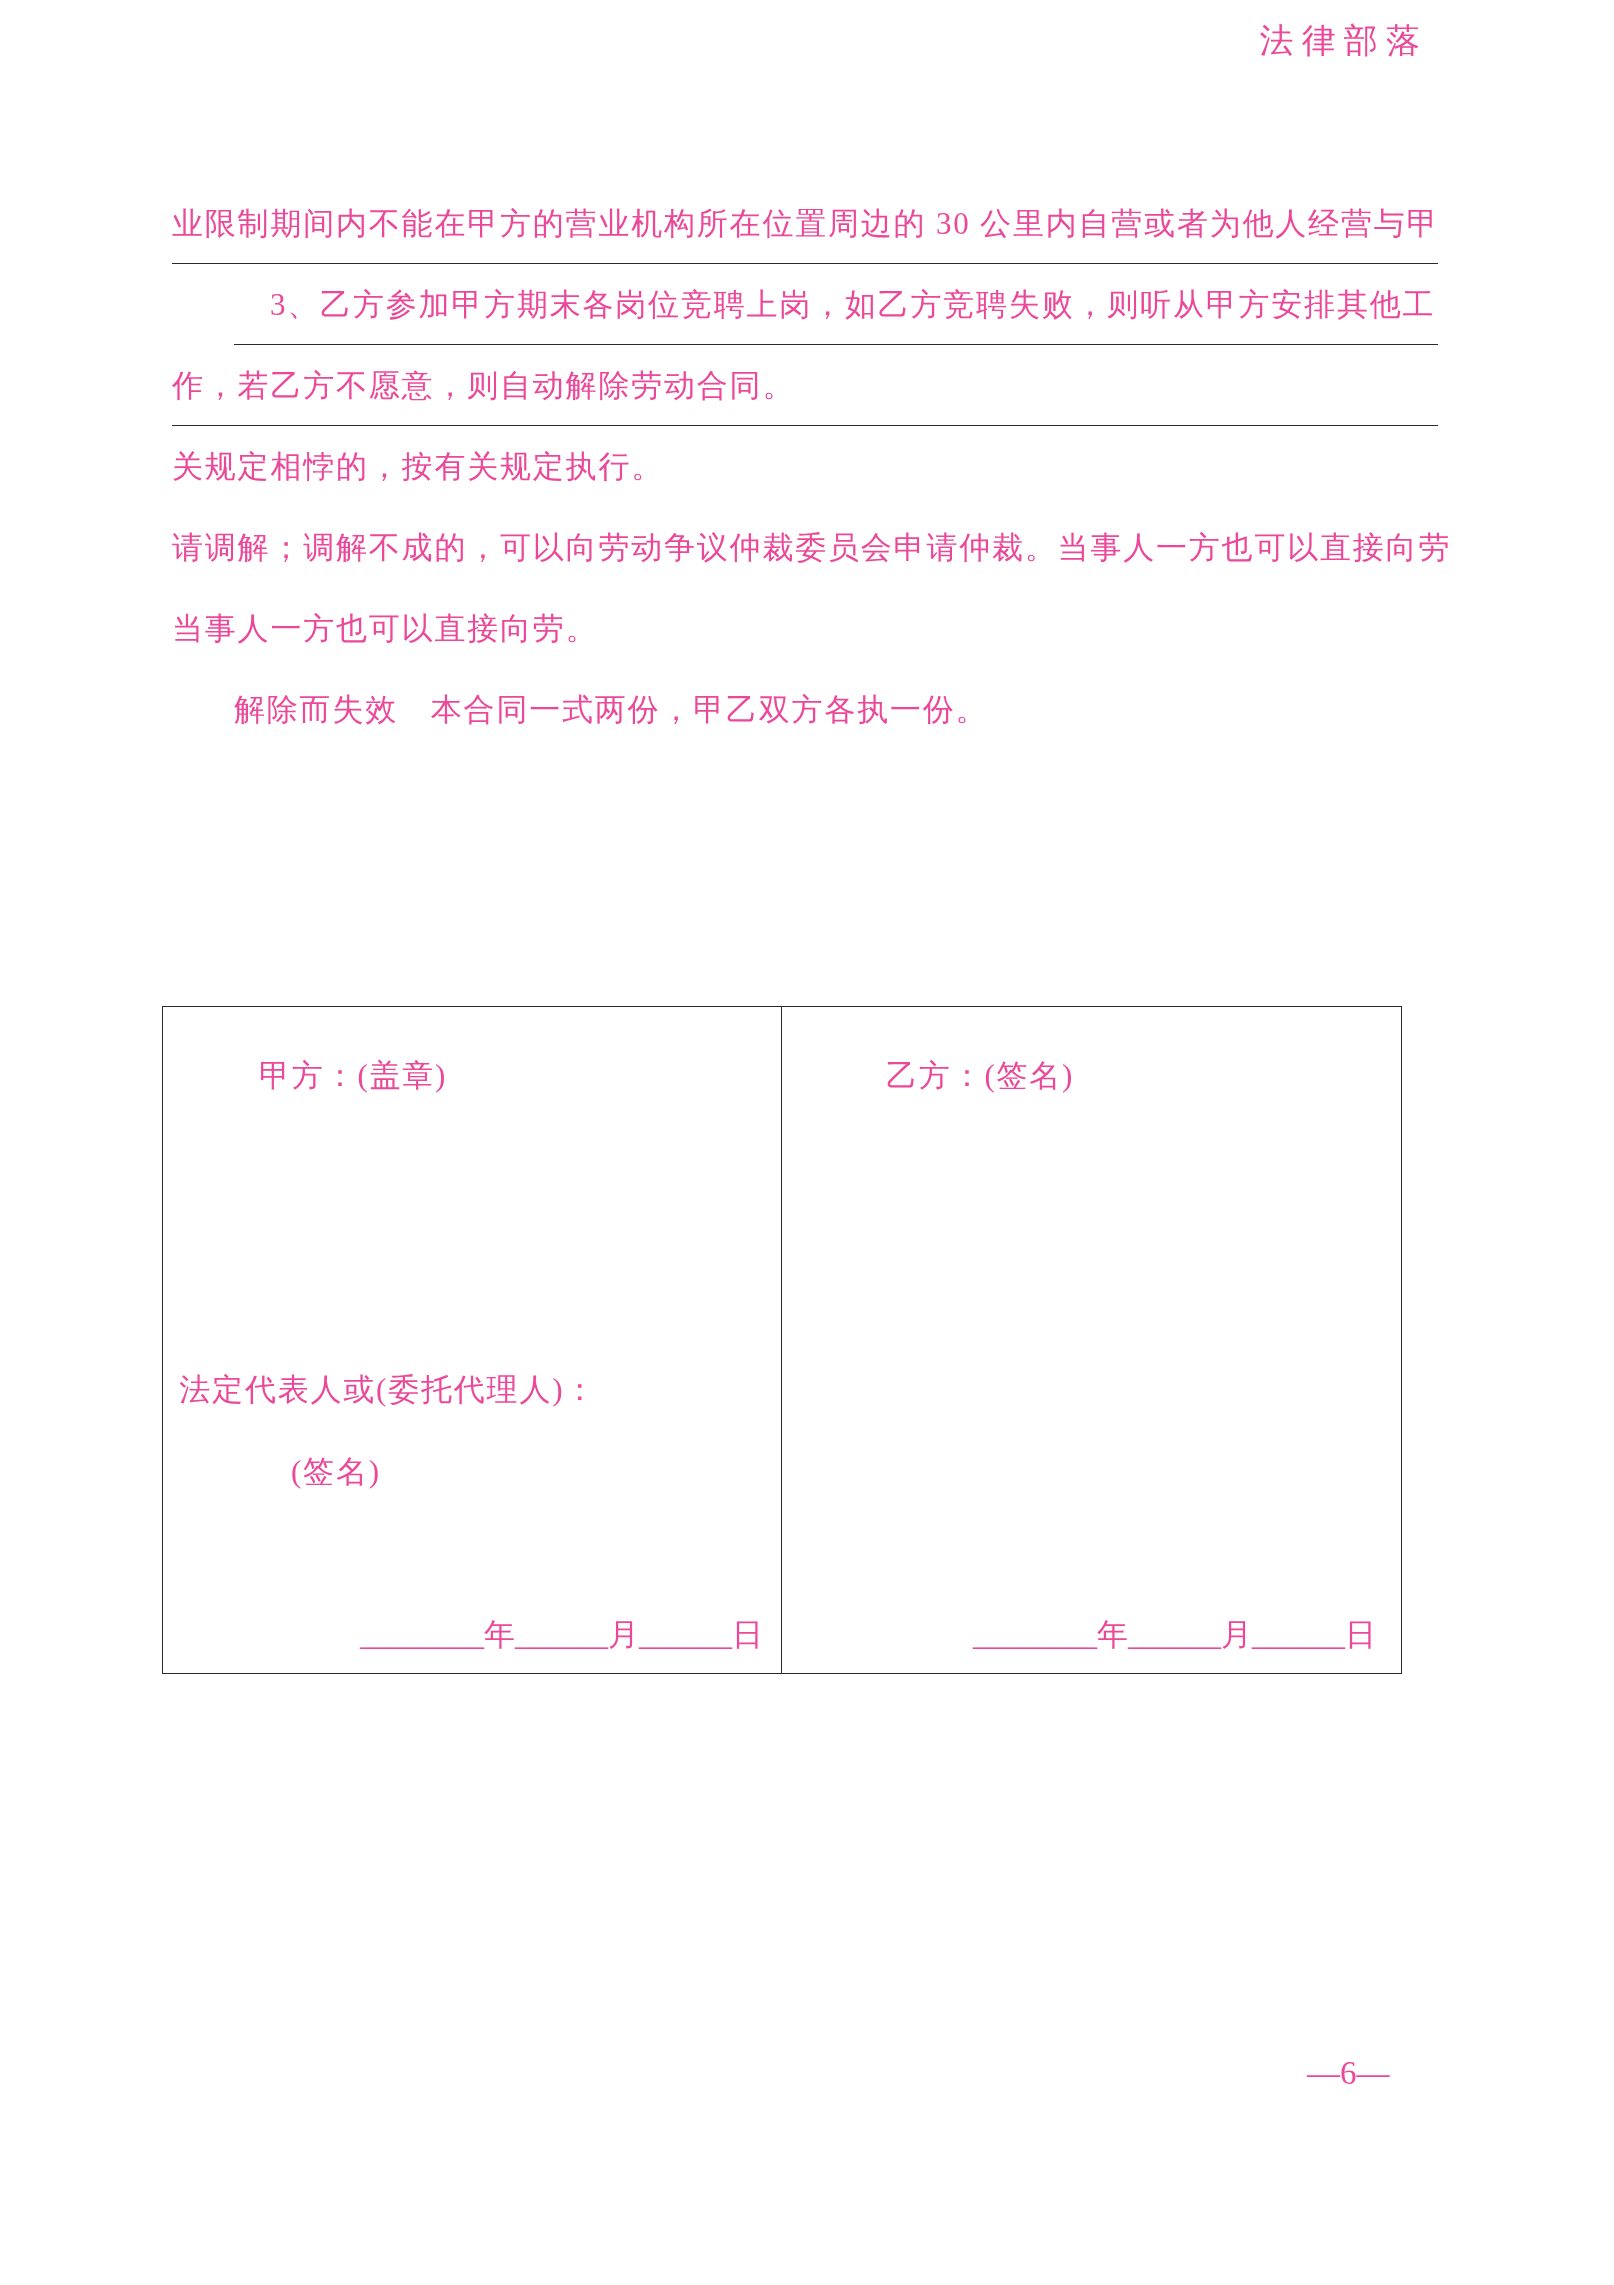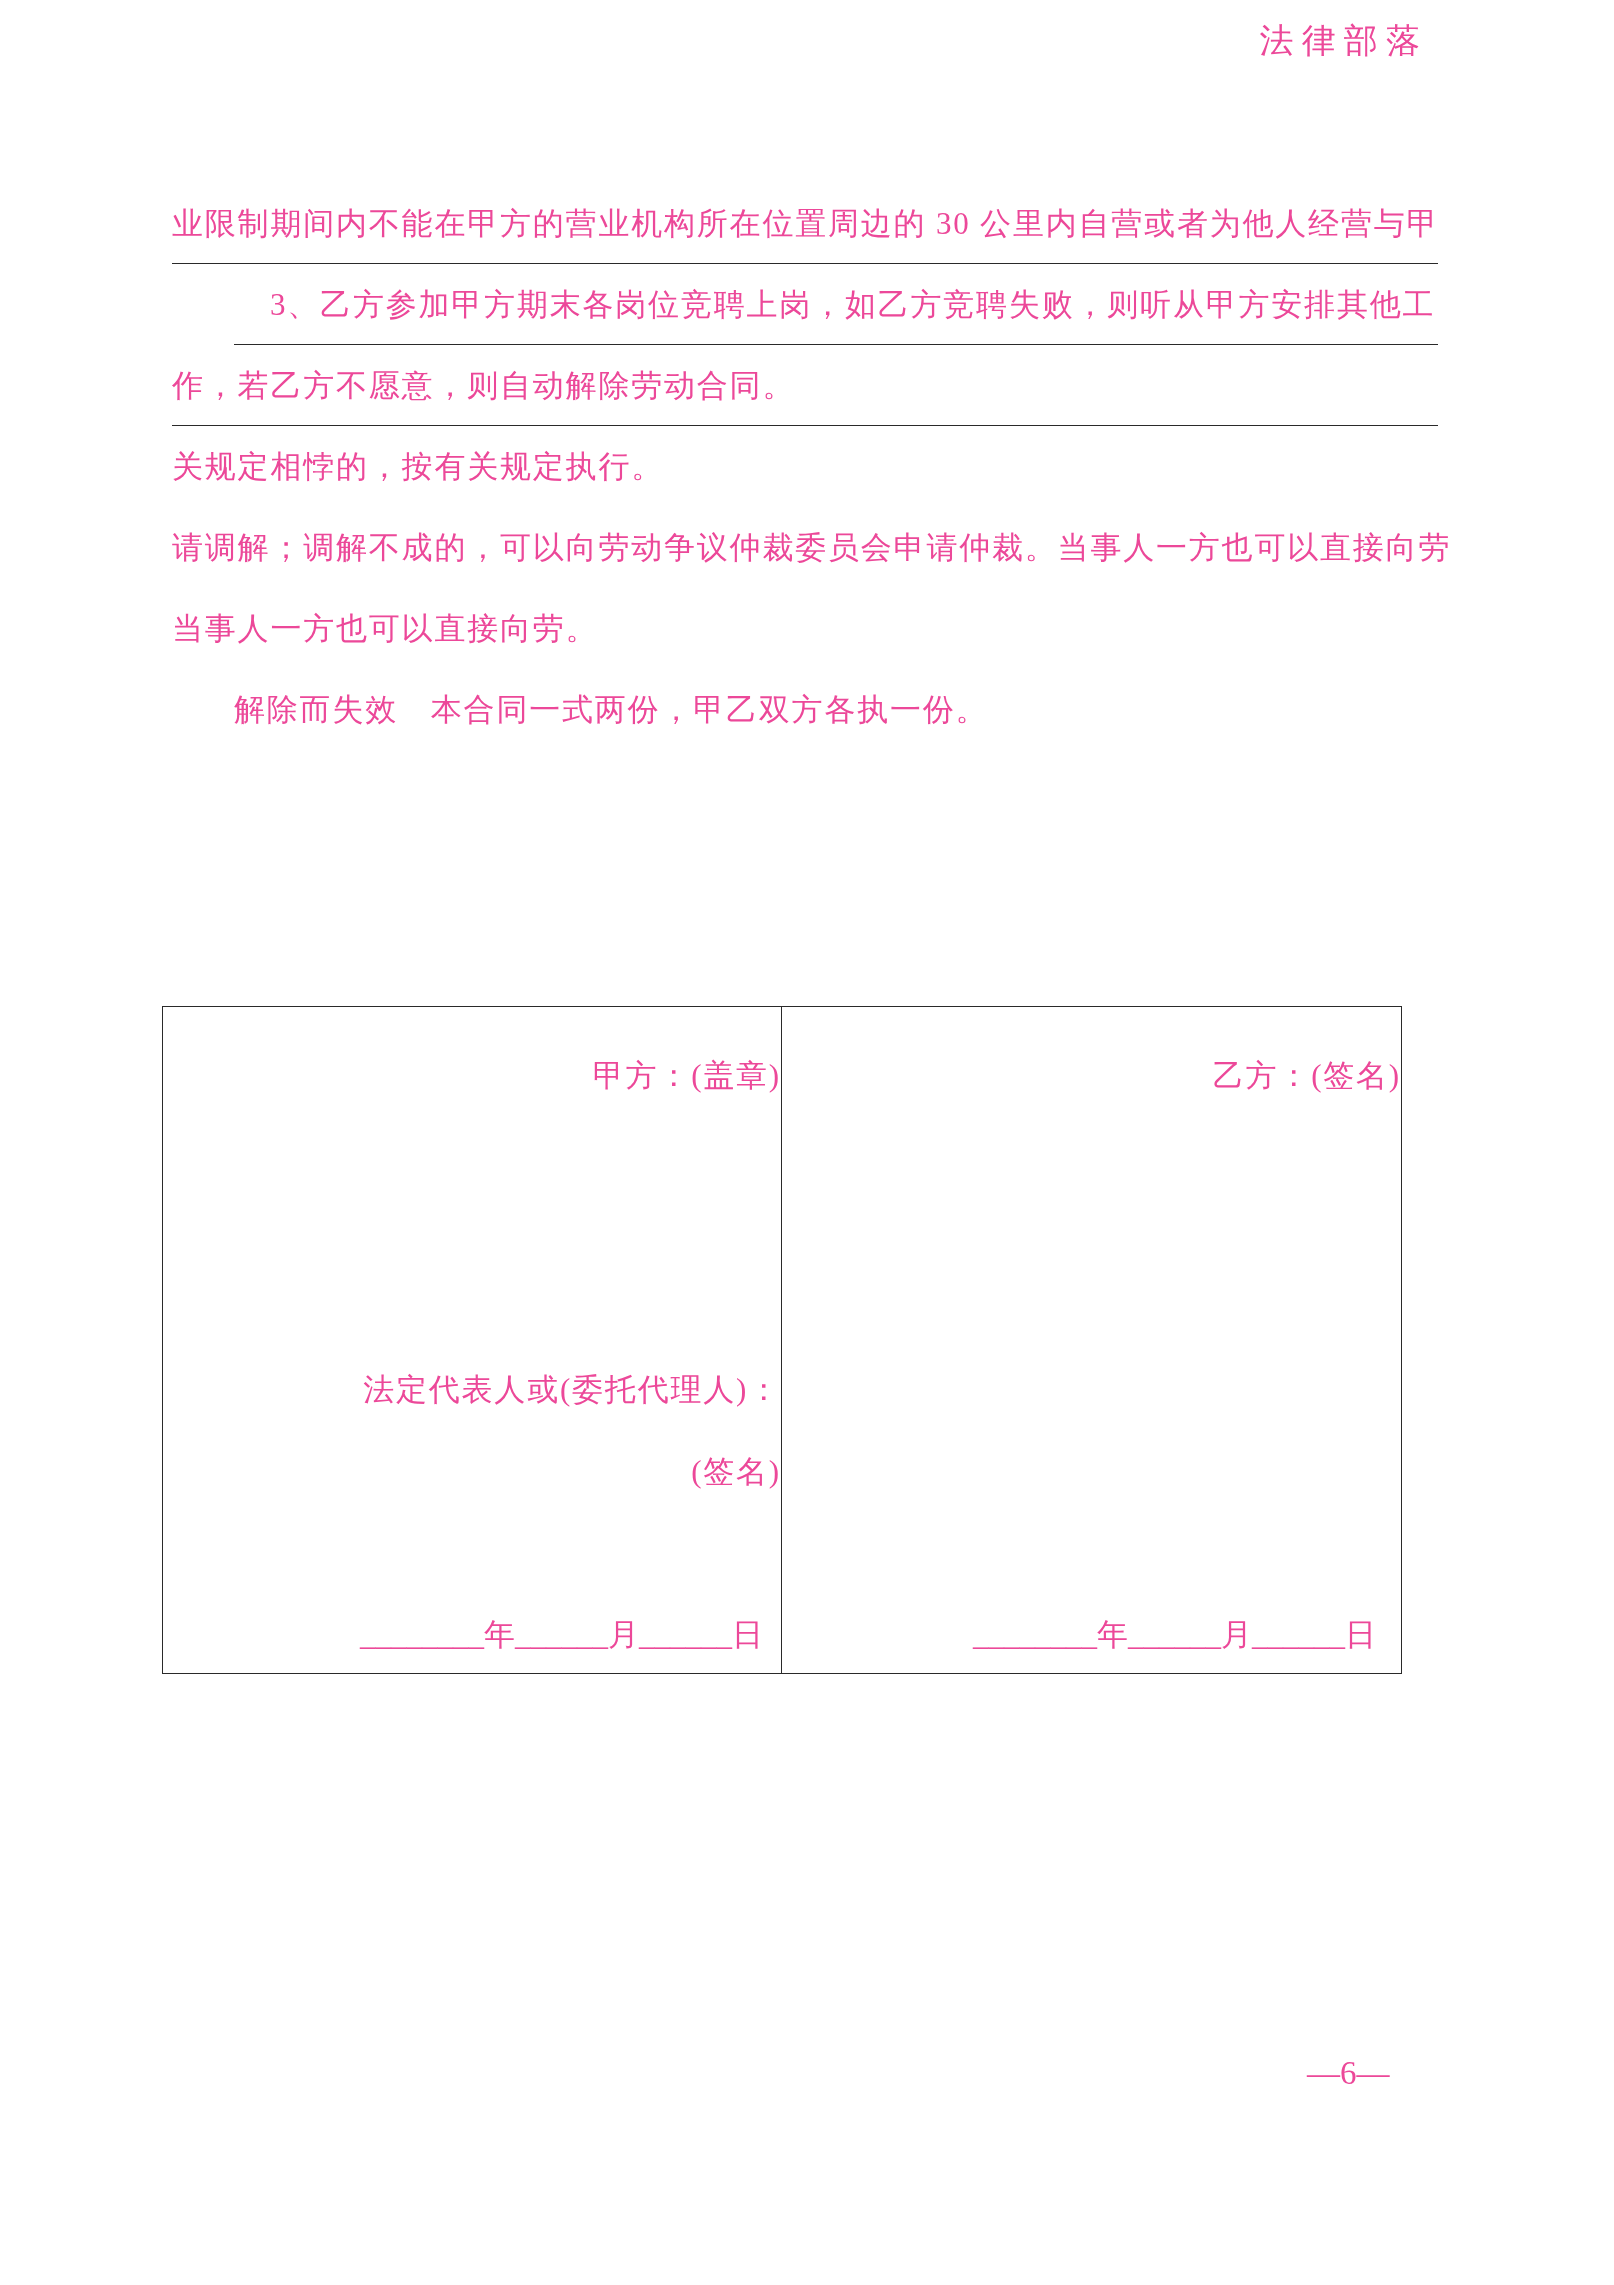--- a/index.html
+++ b/index.html
@@ -61,21 +61,20 @@
     border: 1.8px solid #2a2a2a;
     box-sizing: border-box;
     display: flex;
     background: #ffffff;
   }
   .cell {
     display: flex;
     flex-direction: column;
     box-sizing: border-box;
     font-size: 31px;
-    align-items: flex-end;
   }
   .cell-a {
     width: 619px;
     border-right: 1.8px solid #2a2a2a;
   }
   .cell-b {
     flex: 1;
   }
   .party-label {
     margin-top: 49px;

